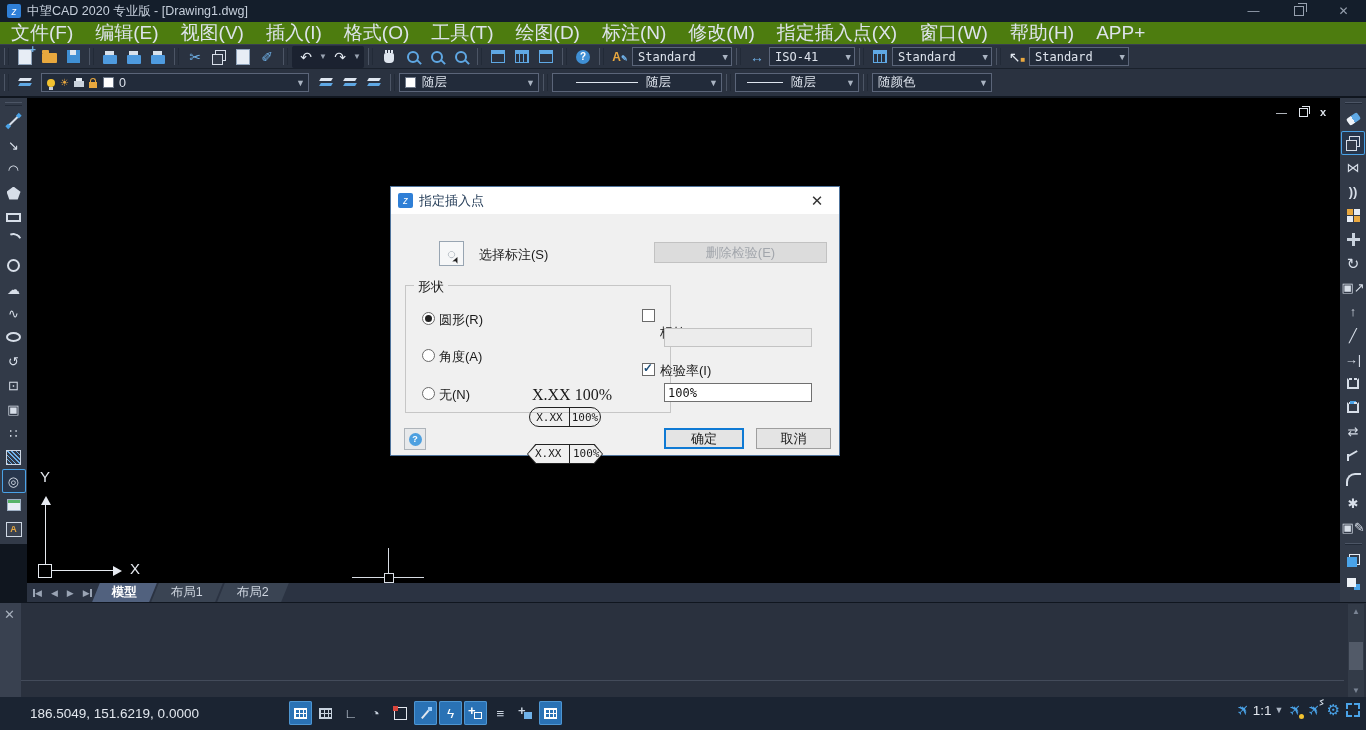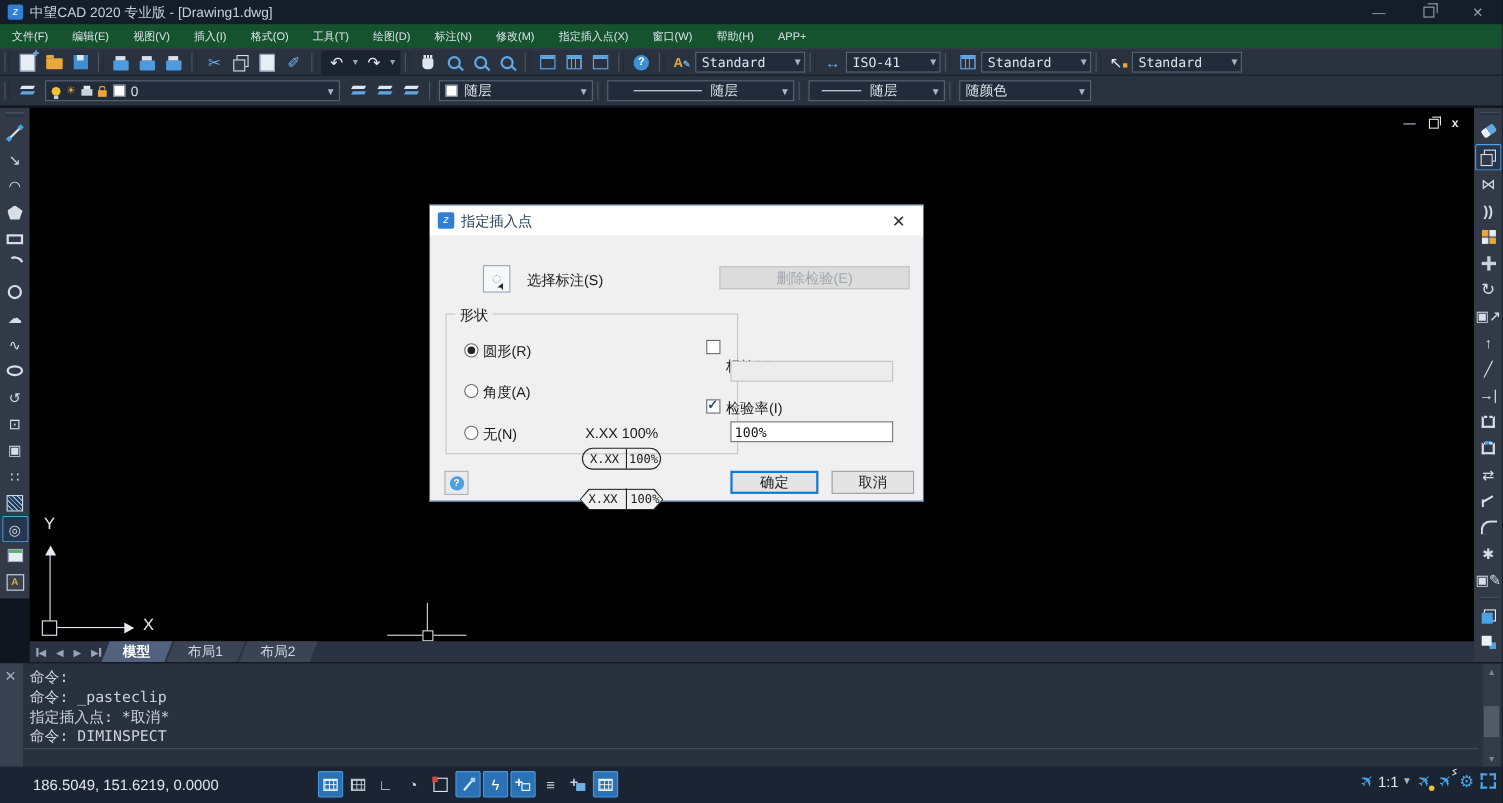--- a/index.html
+++ b/index.html
@@ -9,22 +9,22 @@
   #titlebar{position:absolute;top:0;left:0;width:1366px;height:22px;background:#141e2b;
             display:flex;align-items:center;color:#c6cfdb;font-size:12.5px}
   .app-logo{width:14px;height:14px;background:#2f7fd6;border-radius:2px;margin:0 6px 0 7px;
             color:#fff;font-size:10px;font-style:italic;display:flex;align-items:center;justify-content:center}
   #titlebar .spacer{flex:1}
   .wbtn{width:45px;height:22px;display:flex;align-items:center;justify-content:center;color:#97a1af;font-size:12px}
   .win-restore{width:8px;height:8px;border:1px solid #97a1af;position:relative}
   .win-restore::before{content:"";position:absolute;top:-4px;left:3px;width:8px;height:8px;
             border:1px solid #97a1af;border-left:0;border-bottom:0}
   
-  #menubar{position:absolute;top:22px;left:0;width:1366px;height:22px;background:#14532d;
-           display:flex;align-items:flex-end;color:#dde3eb;font-size:10px}
+  #menubar{position:absolute;top:22px;left:0;width:1366px;height:22px;background:#4d7c0f;
+           display:flex;align-items:flex-end;color:#dde3eb;font-size:19px}
   .mitem{padding:0 11px;height:22px;display:flex;align-items:center}
   
   .tbar{position:absolute;left:0;width:1366px;background:#2a3240;display:flex;align-items:center;
         border-top:1px solid #38404f;box-sizing:border-box}
   #tb1{top:44px;height:24px}
   #tb2{top:68px;height:28px;border-top:1px solid #1a212c}
   .vsep{width:3px;height:17px;border-left:1px solid #4c5565;border-right:1px solid #222a37;margin:0 4px}
   .tbtn{width:24px;height:22px;display:flex;align-items:center;justify-content:center;flex:0 0 auto}
   .g{line-height:1;font-size:14px}
   .c-b{color:#6fb1e8}.c-o{color:#e9a83f}.c-w{color:#e3e9f1}.c-g{color:#9aa4b2}
@@ -589,21 +589,20 @@
     <span class="tab">
         <span>布局2</span>
       </span>
   </div>
 </div>
 
 <div id="cmd">
   <div class="cmd-grip">
     <span class="cmd-close">✕</span>
   </div>
-  <div class="cmd-text"><div>命令:</div><div>命令: _pasteclip</div><div>指定插入点: *取消*</div><div>命令: DIMINSPECT</div></div>
   <div class="cmd-input"></div>
   <div class="cmd-scroll">
     <span class="sarr" style="top:0">▲</span>
     <span class="thumb"></span>
     <span class="sarr" style="bottom:0">▼</span>
   </div>
 </div>
 
 <div id="status">
   <span class="coords">186.5049, 151.6219, 0.0000</span>
@@ -693,21 +692,21 @@
     <span class="hexwrap">
       <span class="hex-outer"></span>
         <span class="hex-inner"></span>
         <span class="hex-div"></span>
       <span class="hex-l">X.XX</span>
       <span class="hex-r">100%</span>
     </span>
 
     <span class="radio" style="left:16px;top:101px"></span>
     <span class="dlabel" style="left:33px;top:100px">无(N)</span>
-    <span class="dlabel" style="left:126px;top:100px;font-family:Liberation Sans, sans-serif;font-size:13px">X.XX 100%</span>
+    <span class="dlabel" style="left:126px;top:100px;font-family:Liberation Serif, serif;font-size:16px">X.XX 100%</span>
   </div>
 
   <span class="chk" style="left:251px;top:122px"></span>
   <span class="dlabel" style="left:269px;top:137px">标签(L)</span>
   <input class="txt disabled" id="inp-label" disabled="" value="" style="">
   <span class="chk on" style="left:251px;top:176px"></span>
   <span class="dlabel" style="left:269px;top:175px">检验率(I)</span>
   <input class="txt" id="inp-rate" value="100%" style="">
 
   <div class="helpbtn">

